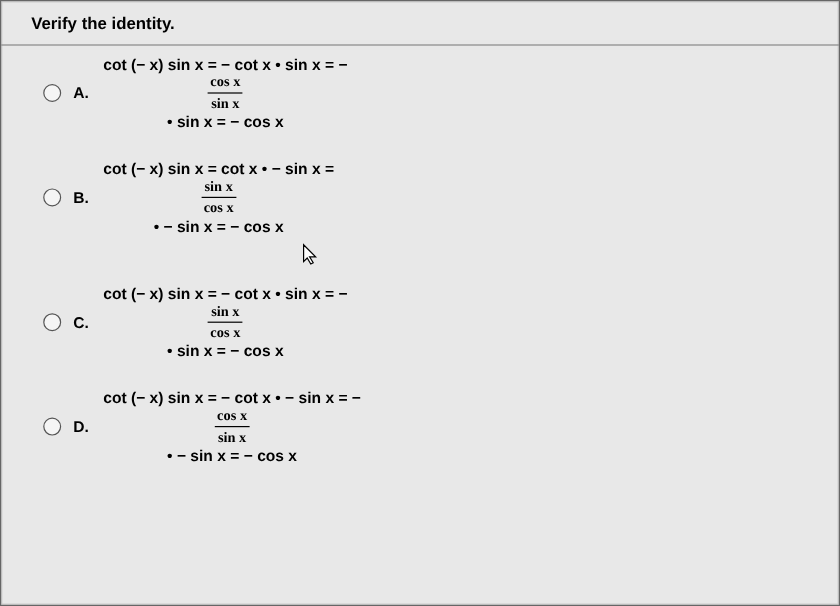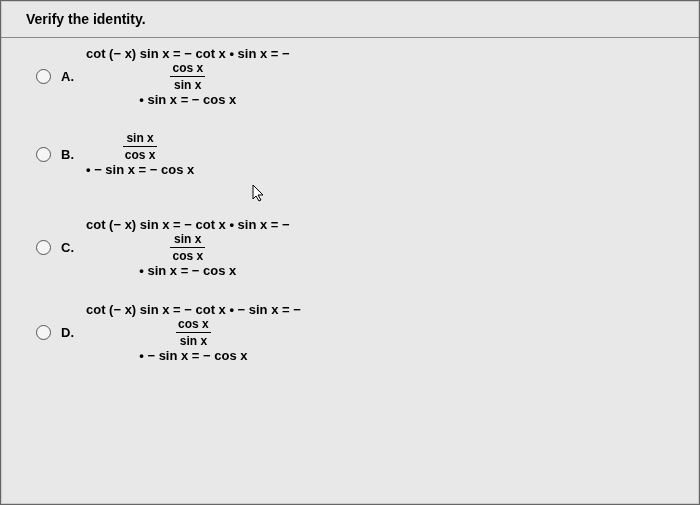--- a/index.html
+++ b/index.html
@@ -70,20 +70,21 @@
       align-items: center;
       flex-wrap: wrap;
       flex-direction: column;
     }
     .frac {
       display: inline-flex;
       flex-direction: column;
       text-align: center;
       vertical-align: middle;
       margin: 0 3px;
+      font-family: Liberation Serif, serif;
     }
     .frac-num {
       border-bottom: 1px solid #000;
       padding: 0 2px 1px 2px;
       font-size: 12px;
     }
     .frac-den {
       padding: 1px 2px 0 2px;
       font-size: 12px;
     }
@@ -110,20 +111,21 @@
             <span class="frac-den">sin x</span>
           </span>
           <span class="seg"> • sin x = − cos x</span>
         </div>
       </div>
 
       <div class="option">
         <div class="radio"></div>
         <span class="option-label">B.</span>
         <div class="math">
+          <span class="seg">cot (− x) sin x = cot x • − sin x =</span>
           <span class="frac">
             <span class="frac-num">sin x</span>
             <span class="frac-den">cos x</span>
           </span>
           <span class="seg"> • − sin x = − cos x</span>
         </div>
       </div>
       <div style="margin-top:-18px; margin-bottom:10px;">
       <svg width="15" height="20" style="margin-left:215px;">
         <path d="M2 2 L2 16 L5 13 L8 18 L10 17 L7 12 L12 12 Z" fill="#fff" stroke="#000" stroke-width="1"></path>

